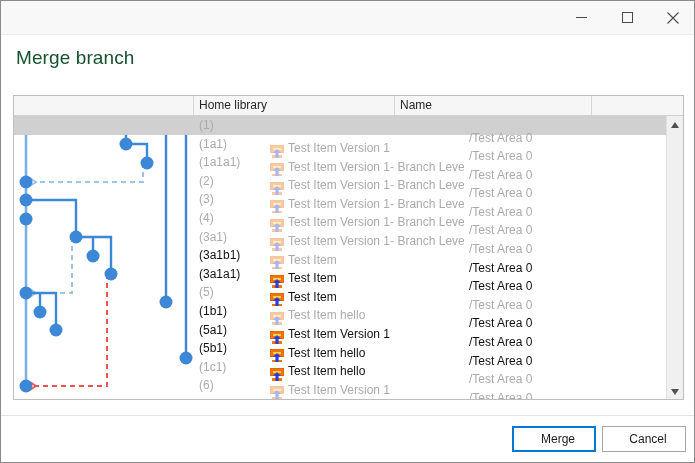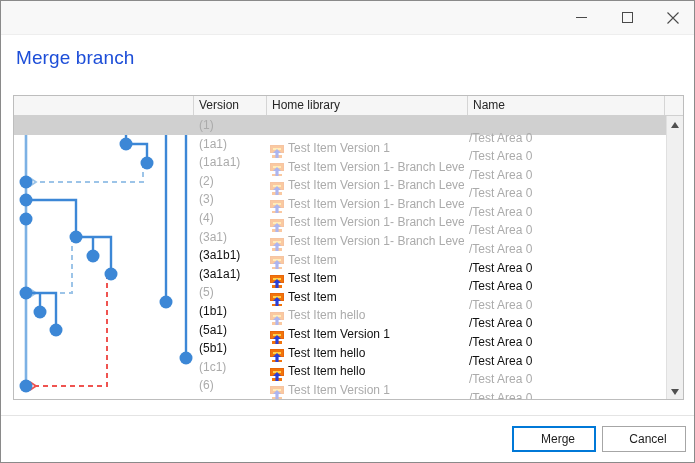--- a/index.html
+++ b/index.html
@@ -43,21 +43,21 @@
     color: #4a4a4a;
   }
   .winbtn svg { display: block; }
 
   
   .heading {
     position: absolute;
     left: 15px;
     top: 46px;
     font-size: 19px;
-    color: #1d4ed8;
+    color: #14532d;
     letter-spacing: .1px;
     white-space: nowrap;
   }
 
   
   .grid {
     position: absolute;
     left: 12px;
     top: 94px;
     width: 671px;
@@ -247,21 +247,20 @@
       </svg>
     </div>
   </div>
 
   <div class="heading">Merge branch</div>
 
   <div class="grid">
 
     <div class="grid-header">
       <div class="gh c0"></div>
-      <div class="gh c1">Version</div>
       <div class="gh c3">Home library</div>
       <div class="gh c2">Name</div>
       <div class="gh c4"></div>
     </div>
 
     <div class="grid-body" id="grid-body">
 
       <svg class="graph" width="180" height="284" viewBox="0 0 180 284">
 
         <path d="M12 9 L12 275" stroke="#7cb1e4" stroke-width="2.6" fill="none"></path>

